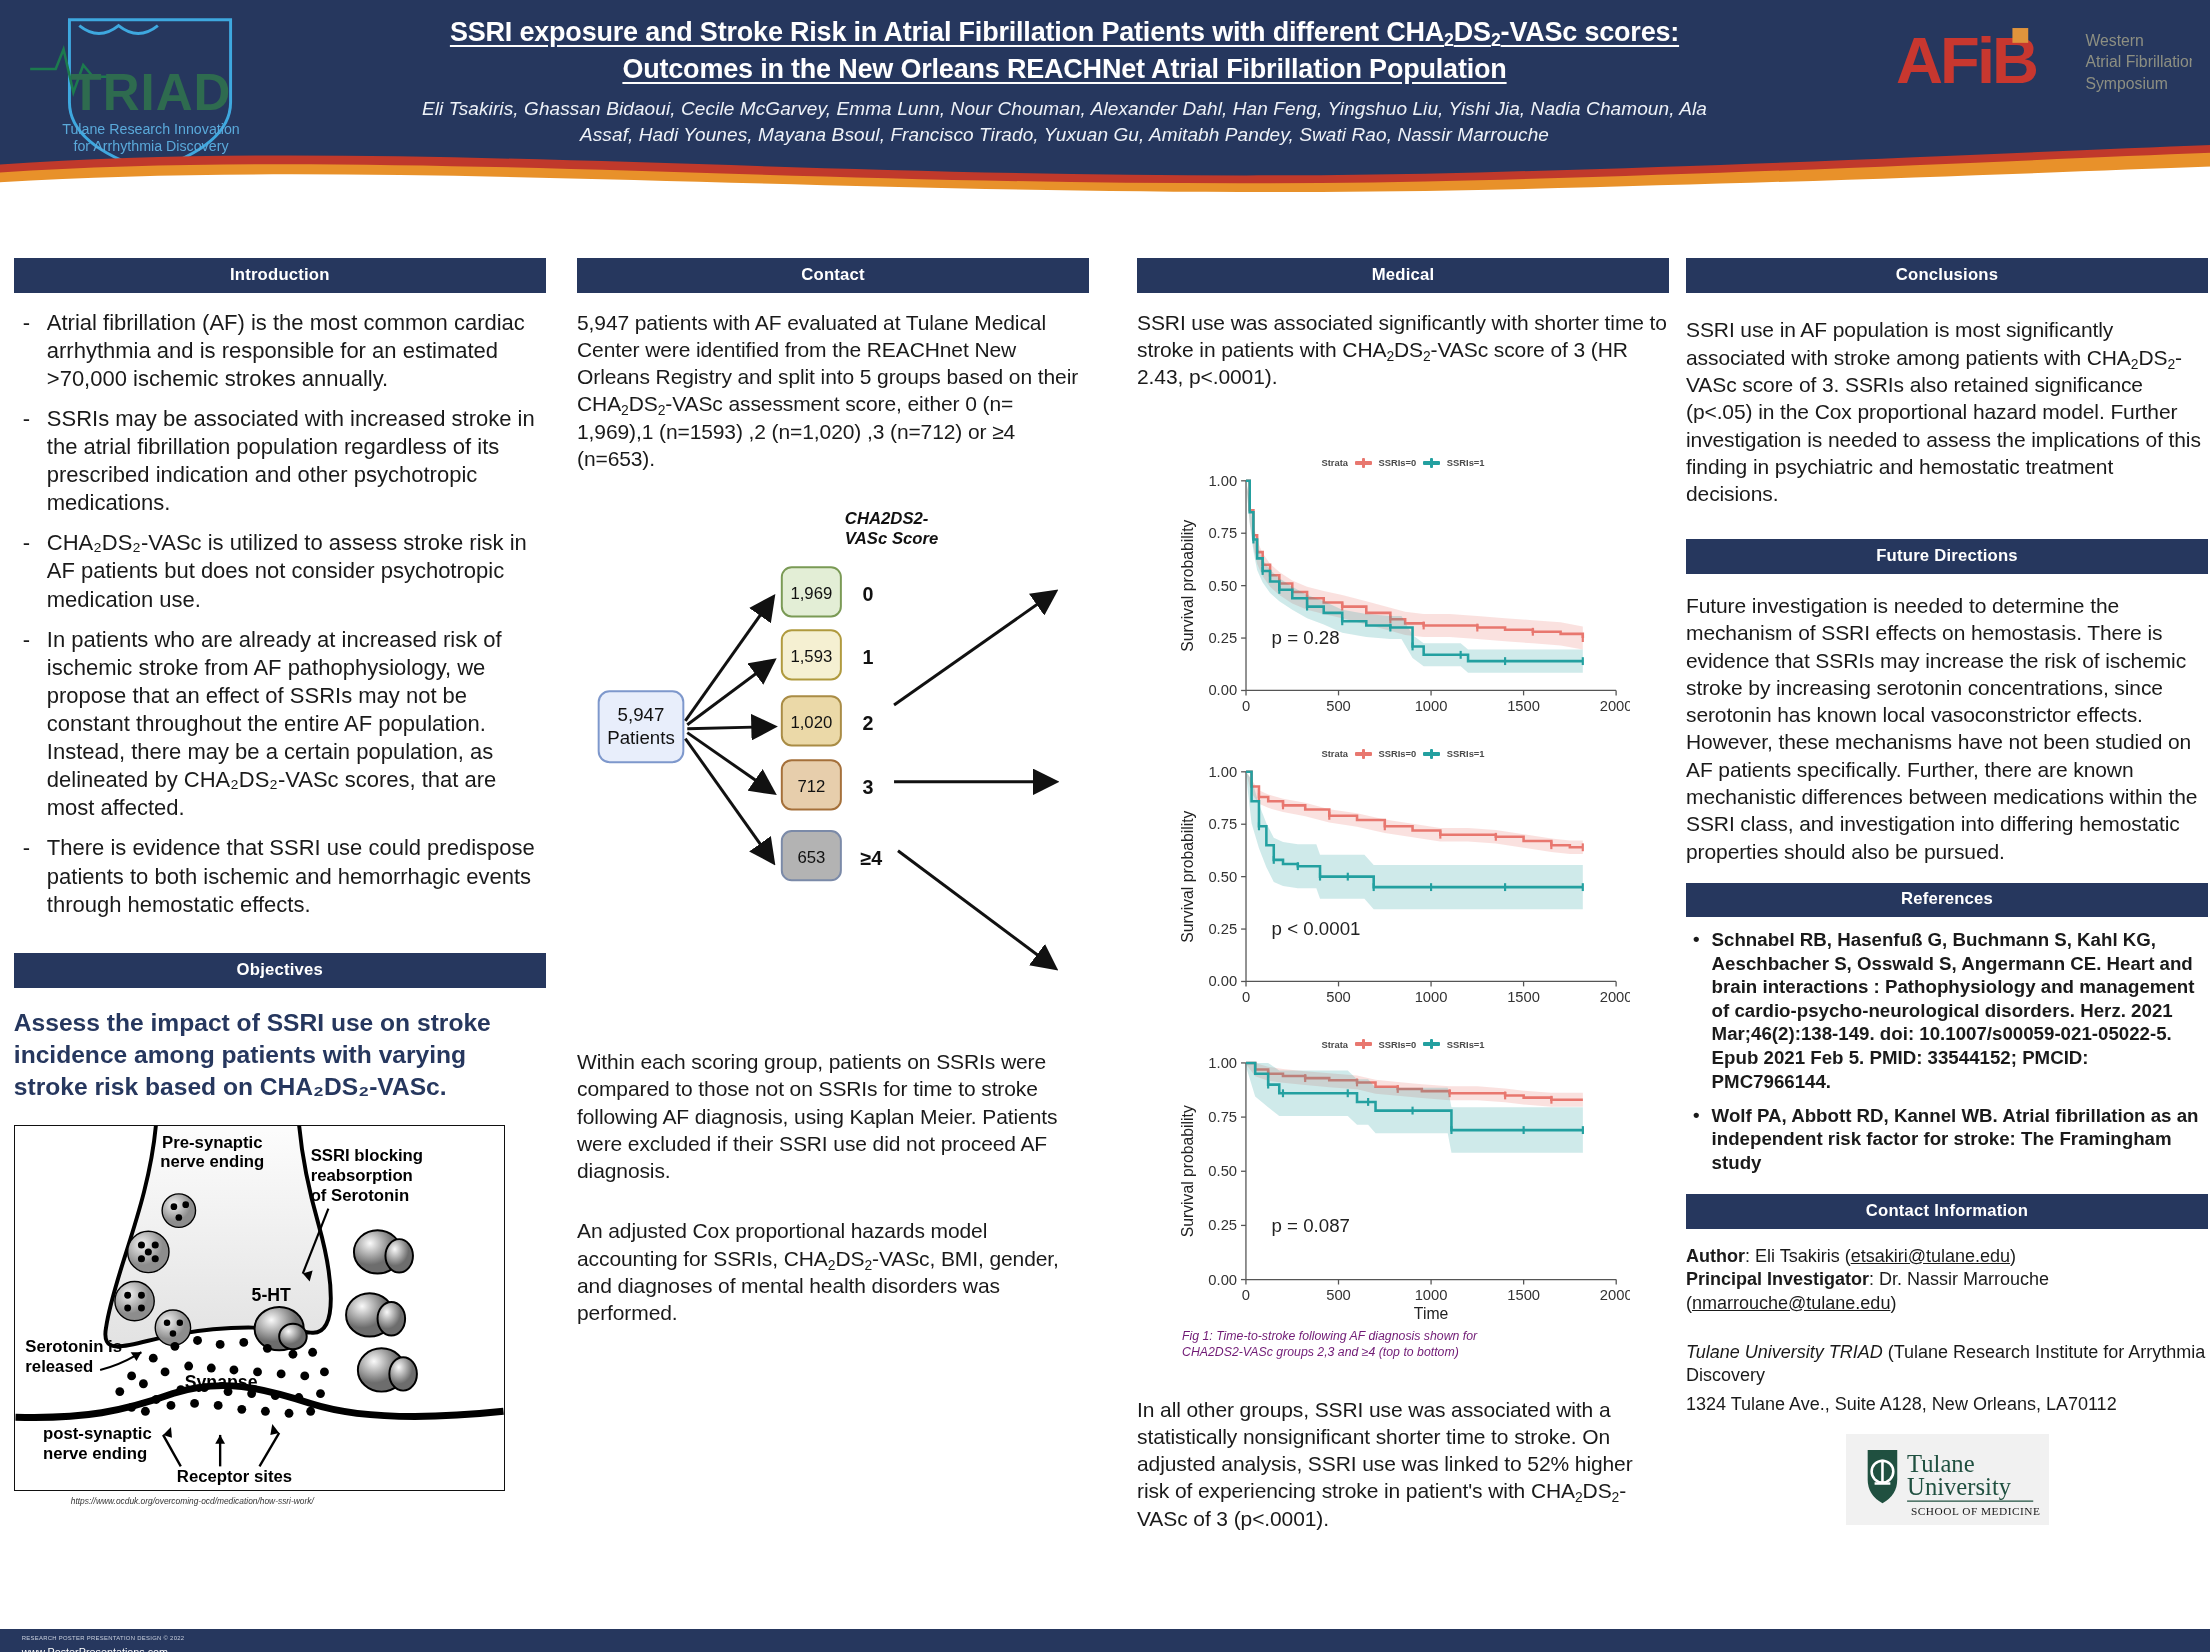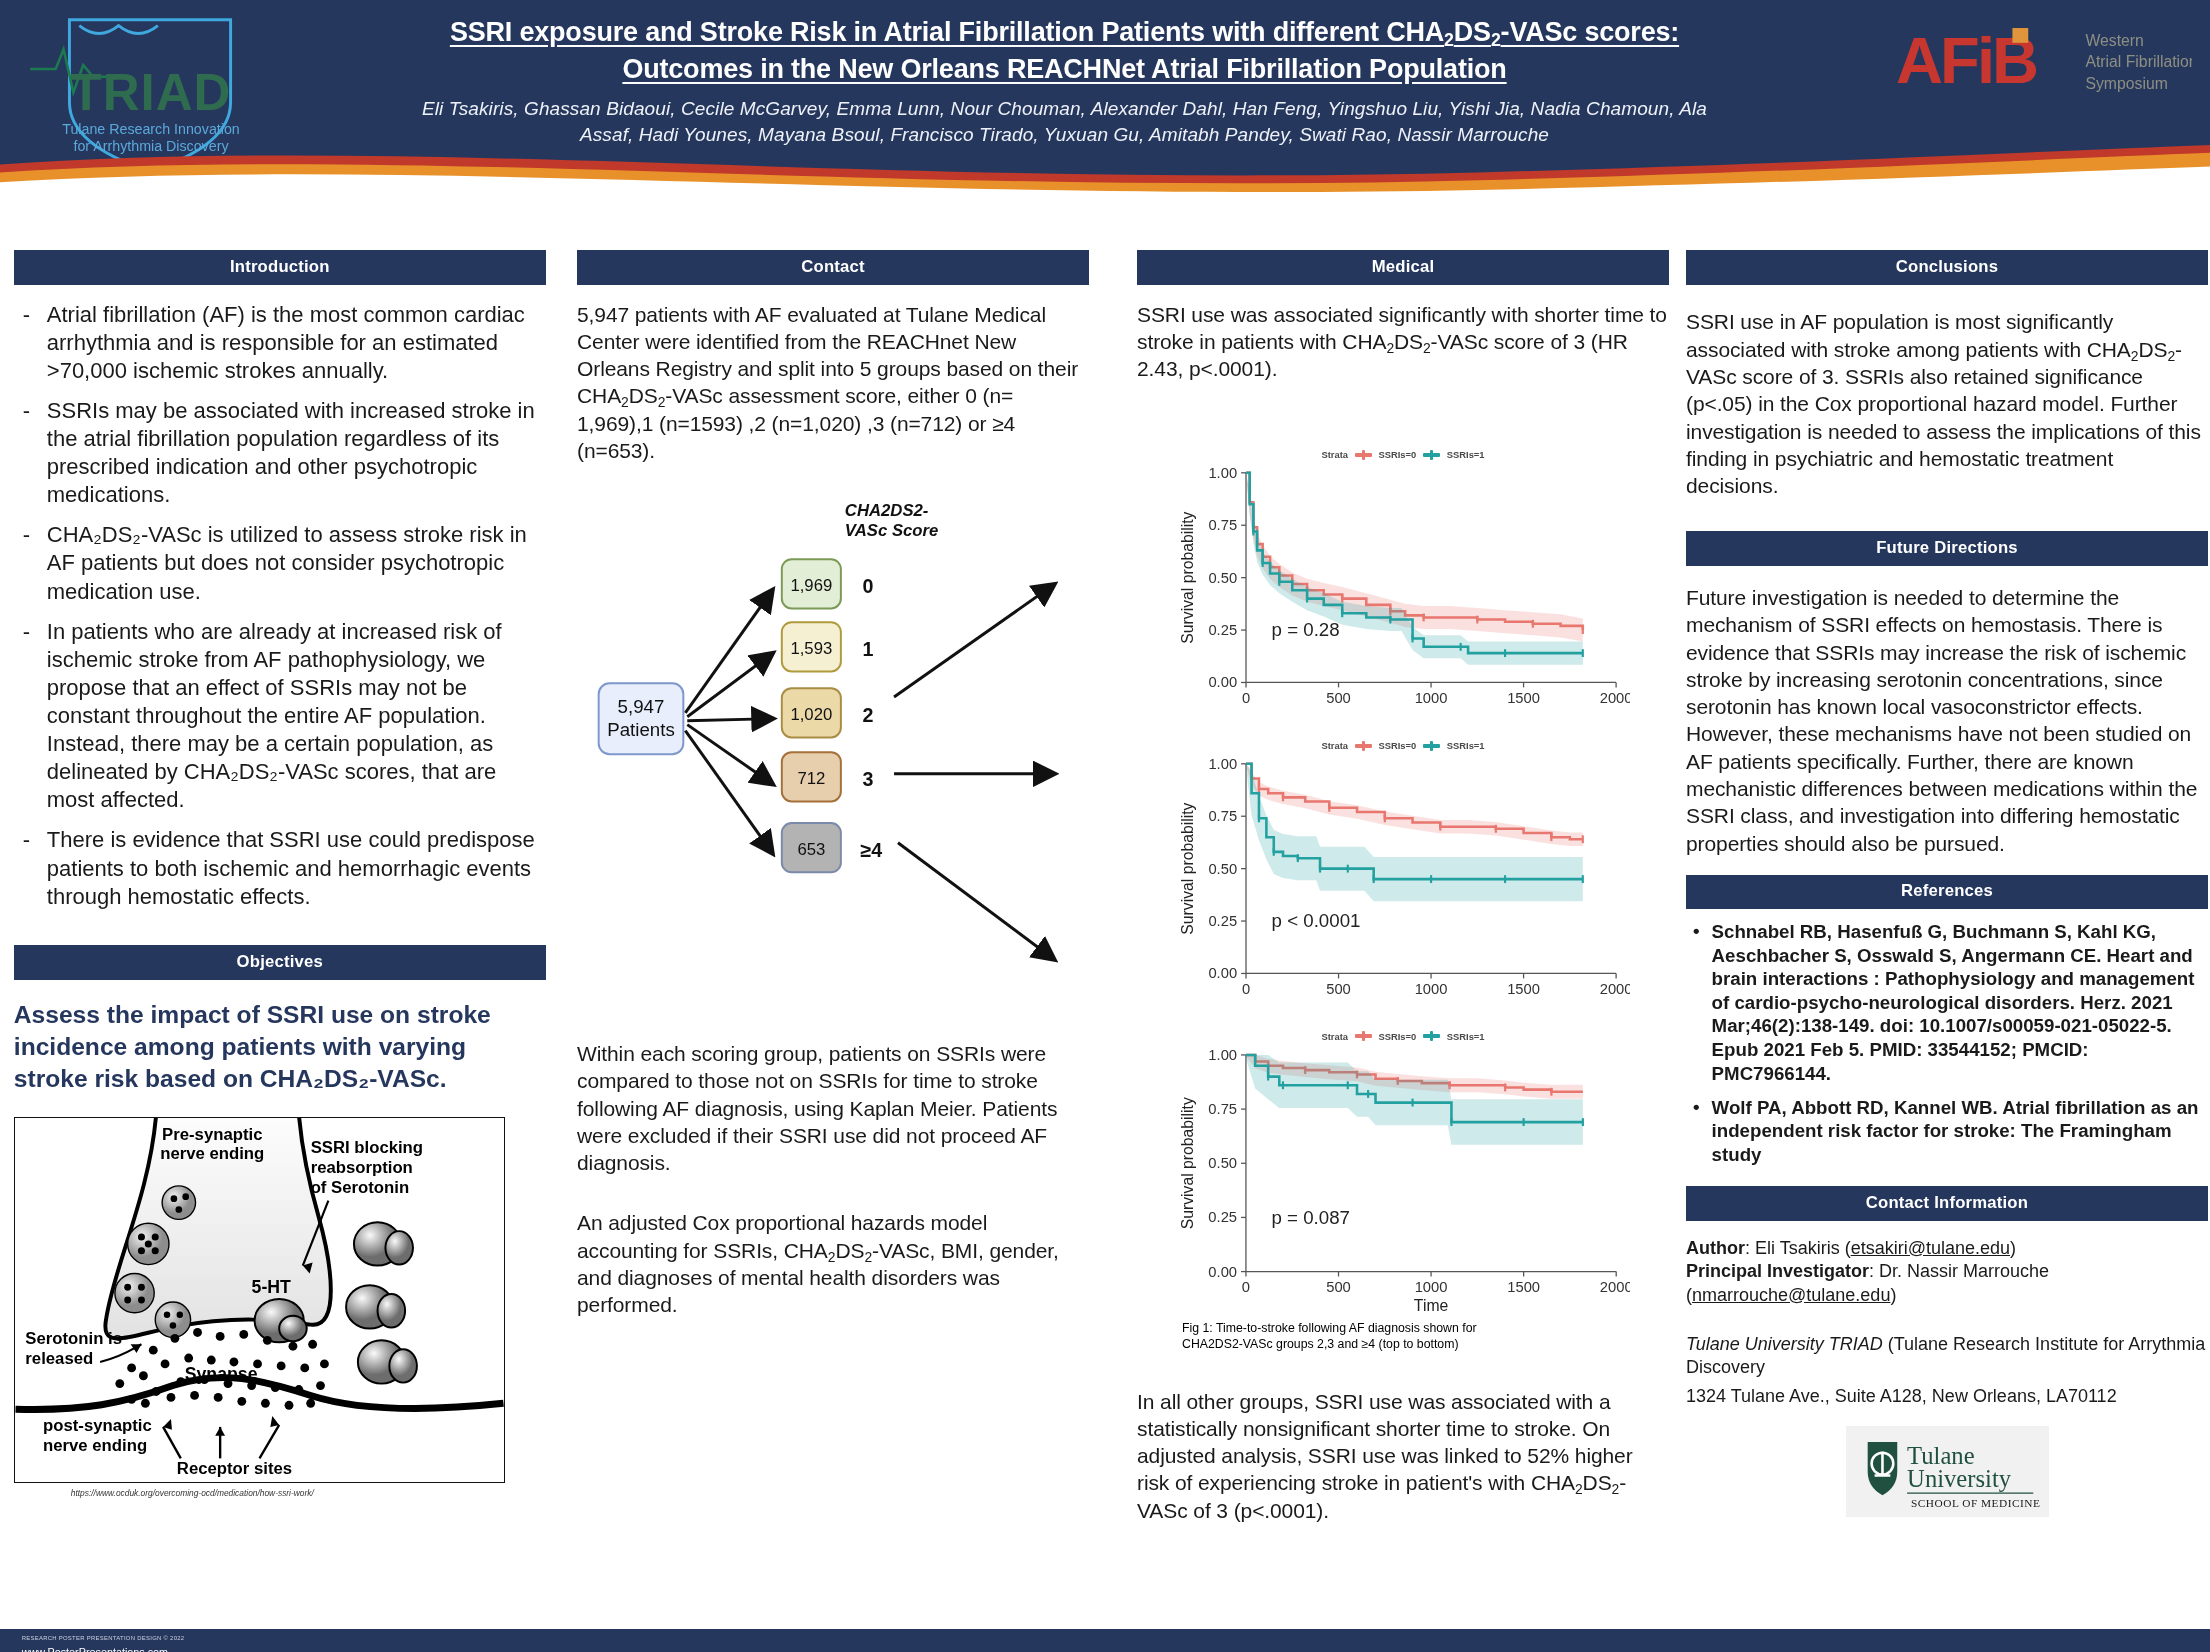--- a/index.html
+++ b/index.html
@@ -30,21 +30,21 @@
     letter-spacing:-0.2px;
   }
   .poster-title .ul { text-decoration: underline; text-underline-offset:3.9px;}
   .authors {
     color:#eef2f8; font-size:19px; font-style:italic; line-height:1.34;
     margin-top:8.9px; letter-spacing:0.1px;
   }
   .afib-logo { position:absolute; left:1896px; top:21.7px; width:296px; height:91px; }
 
   
-  .col { position:absolute; top:250px; }
+  .col { position:absolute; top:258px; }
   .col1 { left:13.8px;  width:532px; }
   .col2 { left:577px; width:512px; }
   .col3 { left:1137px;width:532px; }
   .col4 { left:1686px;width:522px; }
 
   .section-head {
     background:#26375e; color:#fff; text-align:center;
     font-size:16.7px; font-weight:bold; padding:6.9px 0 7.9px;
     letter-spacing:0.2px;
   }
@@ -86,21 +86,21 @@
 
   
   .km-chart { position:relative; width:453px; height:251px; margin:0 auto; }
   .km-legend {
     display:flex; align-items:center; justify-content:center; gap:6.9px;
     font-size:9.4px; color:#4a4a4a; font-weight:bold; margin-bottom:1px;
   }
   .legend-dash { display:inline-block; width:16.7px; height:3.9px; border-radius:1px; position:relative;}
   .legend-dash:after{ content:""; position:absolute; left:6.9px; top:-3px; width:3px; height:9.9px; border-radius:1px; background:inherit;}
   .fig-caption {
-    font-size:12.3px; color:#000000; line-height:1.3;
+    font-size:12.3px; font-style:italic; color:#701a75; line-height:1.3;
     margin-top:3.9px; padding-left:45px;
   }
 
   
   .contact-text { font-size:18px; line-height:1.30; color:#1a1a1a; }
   .contact-text b { font-weight:bold; }
   .contact-text .u { text-decoration:underline; }
   .contact-text .it { font-style:italic; }
 
   .tulane-logo-box {

